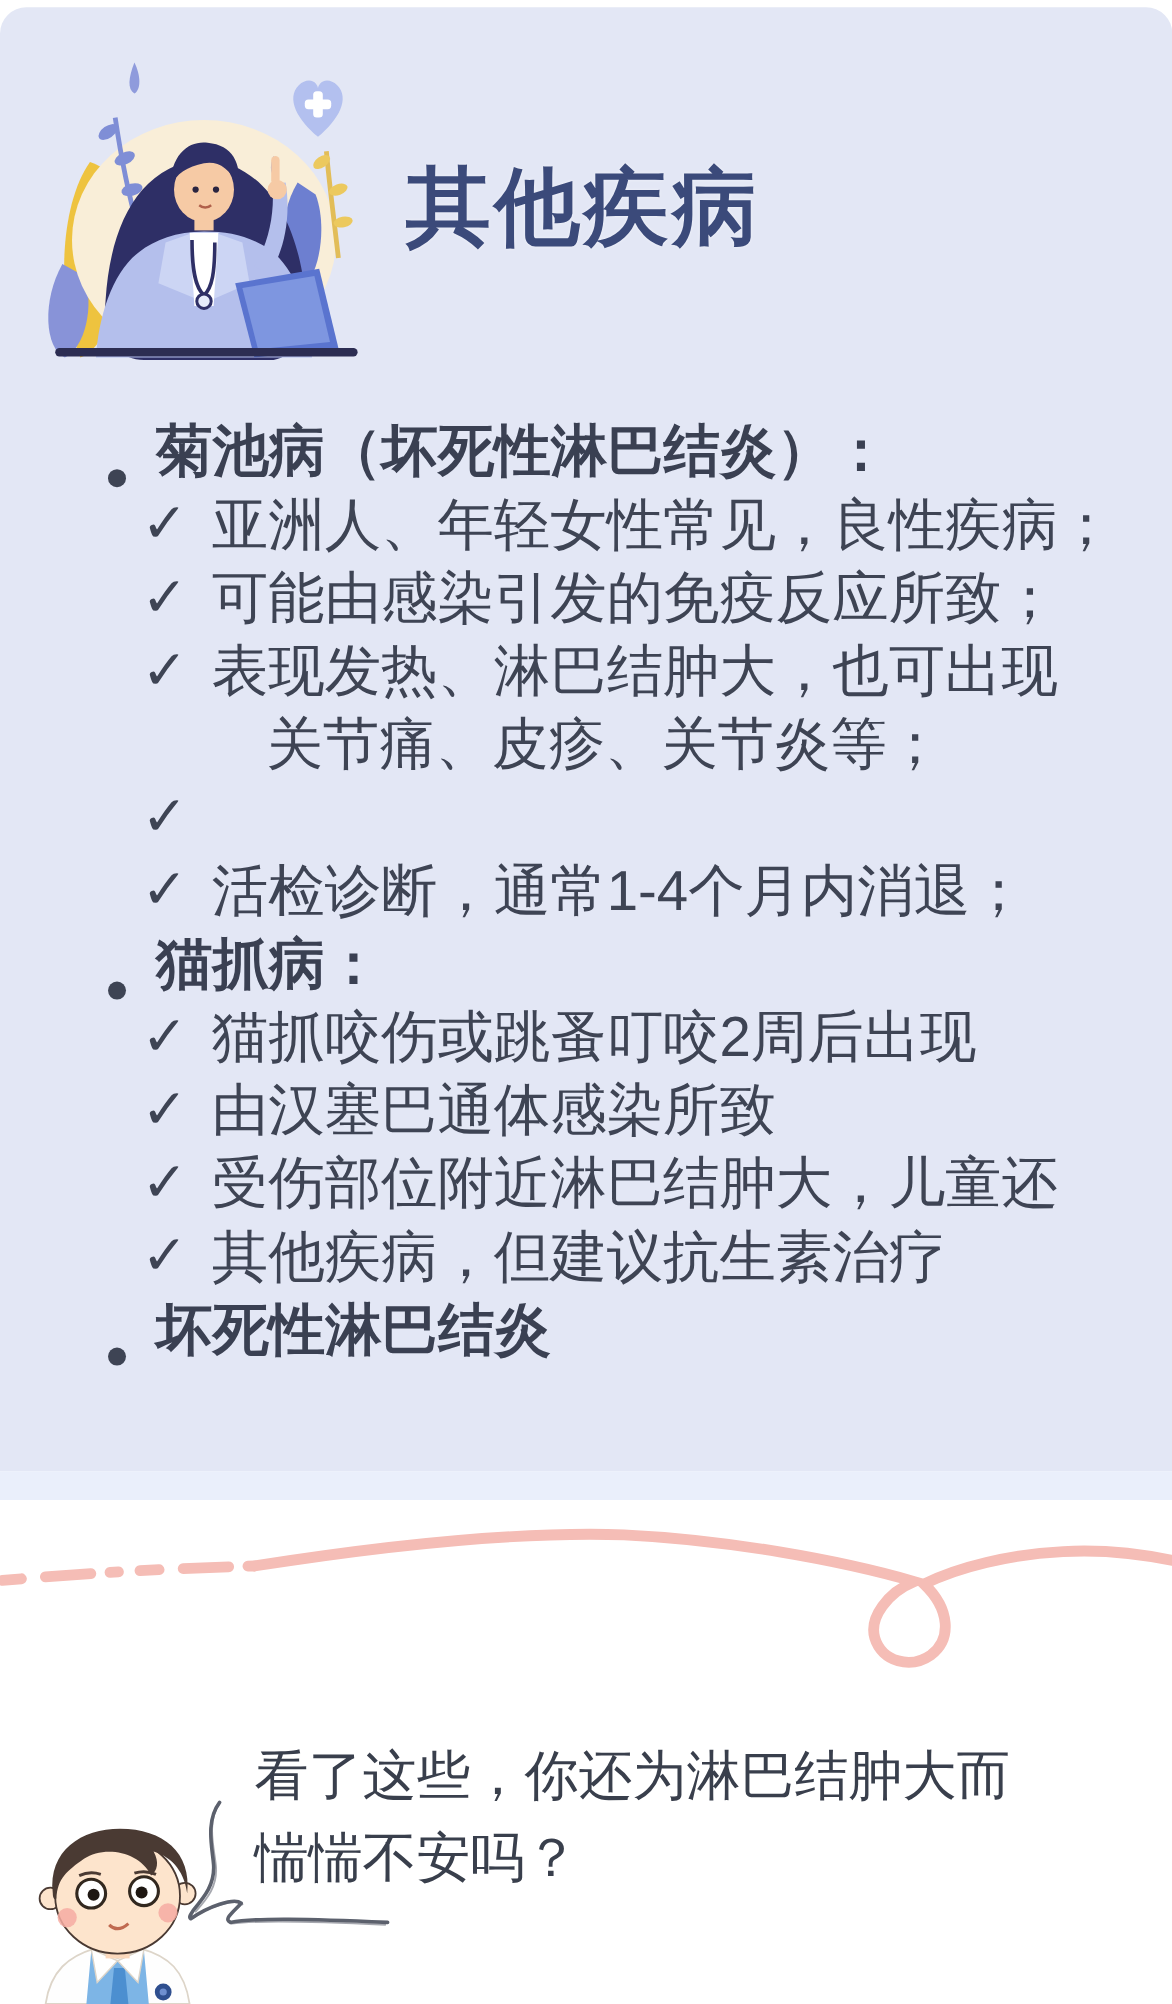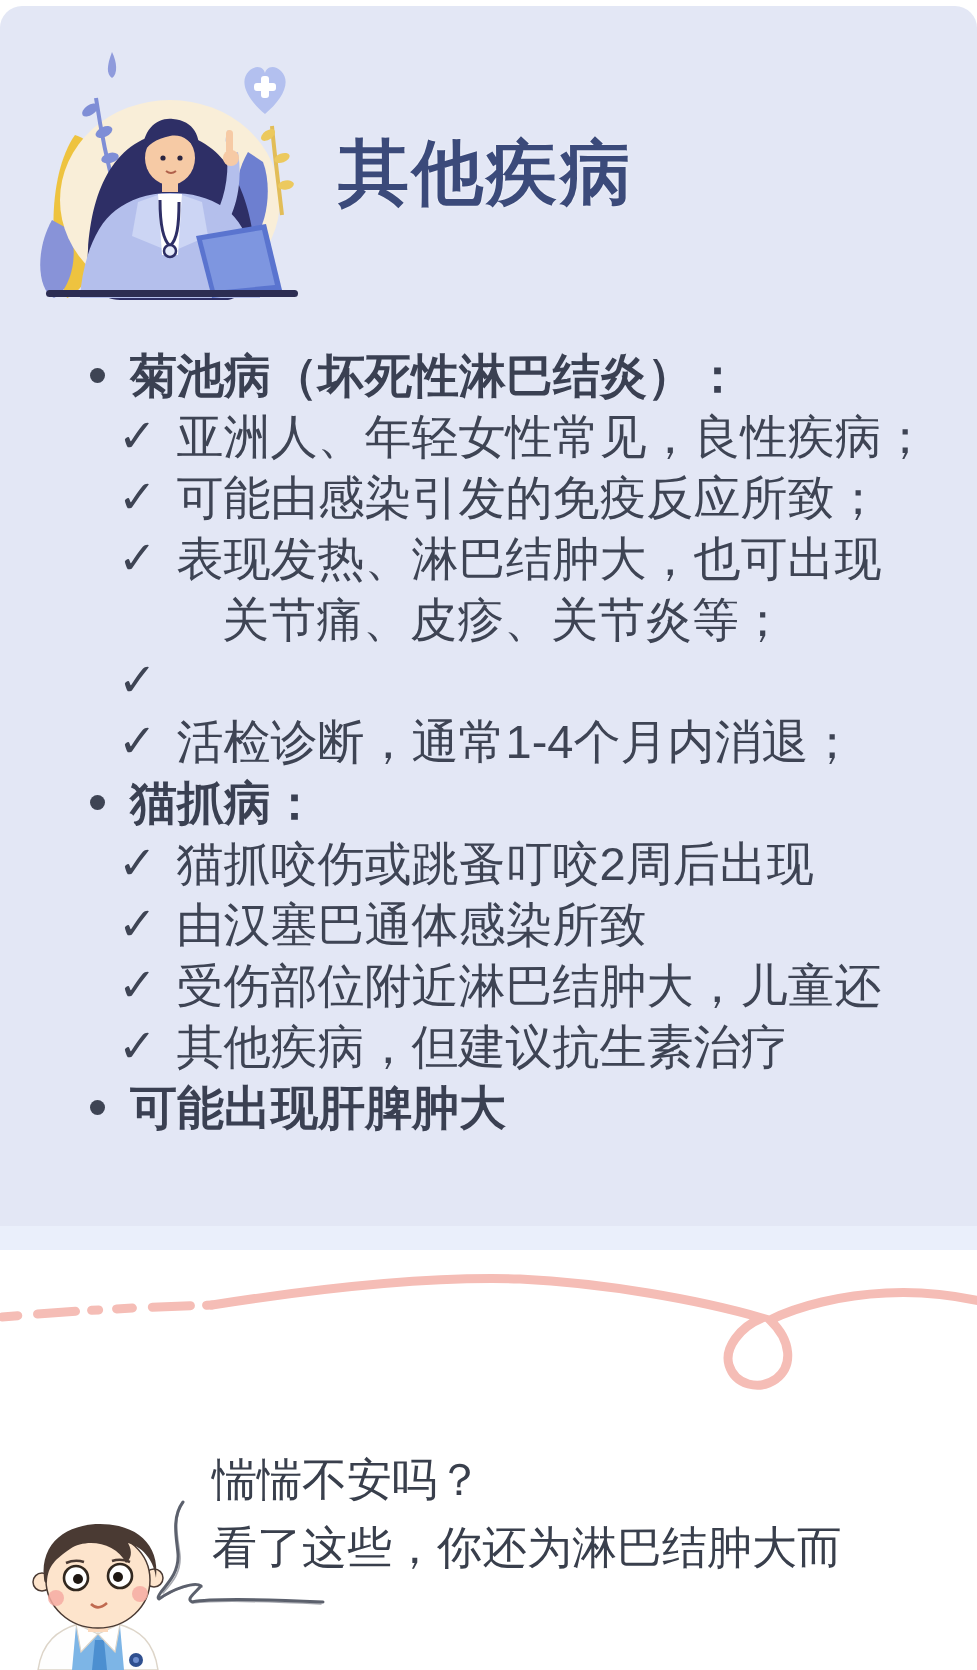--- a/index.html
+++ b/index.html
@@ -19,21 +19,21 @@
   }
   .hero-illustration{position:absolute;left:20px;top:40px;width:300px;height:260px;}
   .page-title{
     position:absolute;left:338px;top:126px;width:560px;
     font-size:71px;font-weight:900;letter-spacing:3px;color:#3b4a7a;
     text-shadow:0 0 3px rgba(255,255,255,.55);
     white-space:nowrap;
   }
   
   .disease-list{position:absolute;left:0;top:345px;width:977px;}
-  .row{height:61px;line-height:61px;font-size:47px;color:#3e4454;white-space:nowrap;display:flex;align-items:center;}
+  .row{height:61px;line-height:61px;font-size:47px;color:#3e4454;white-space:nowrap;display:flex;align-items:flex-end;}
   .row .txt{font-weight:500;}
   .row.bullet .txt{font-weight:700;color:#3a4052;}
   .marker-dot{
     width:15px;height:15px;border-radius:50%;background:#3e4454;
     margin-left:90px;margin-right:25px;flex:0 0 auto;
   }
   .marker-check{
     margin-left:118px;margin-right:20px;flex:0 0 auto;
     font-size:46px;font-weight:600;color:#3e4454;line-height:61px;
   }
@@ -151,35 +151,35 @@
     <div class="row check">
       <span class="marker-check">✓</span>
       <span class="txt">受伤部位附近淋巴结肿大，儿童还</span>
     </div>
     <div class="row check">
       <span class="marker-check">✓</span>
       <span class="txt">其他疾病，但建议抗生素治疗</span>
     </div>
     <div class="row bullet">
       <span class="marker-dot"></span>
-      <span class="txt">可能出现肝脾肿大</span>
+      <span class="txt">坏死性淋巴结炎</span>
     </div>
   </div>
 
 <svg class="squiggle" viewBox="0 0 977 160">
   <path d="M2,62 C70,56 140,52 212,50" stroke="#f5bdb6" stroke-width="9" fill="none" stroke-linecap="round" stroke-dasharray="16 20 38 16 7 18"></path>
   <path d="M212,50 C320,33 430,21 520,24 C605,28 700,45 762,63
            C740,72 724,93 729,110 C735,130 759,136 776,124
            C793,111 792,86 770,65
            C798,51 842,40 886,38 C922,36 952,40 980,46" stroke="#f5bdb6" stroke-width="9" fill="none" stroke-linecap="round"></path>
 </svg>
 
 <div class="speech-text">
+  <div>看了这些，你还为淋巴结肿大而</div>
   <div>惴惴不安吗？</div>
-  <div>看了这些，你还为淋巴结肿大而</div>
 </div>
 
 <svg class="speech-tail" viewBox="0 0 190 130">
   <path d="M38,14 C26,30 32,52 33,66 C34,82 26,92 16,104 C14,107 12,110 14,111
            C28,101 50,93 56,98 C49,106 41,111 47,114 C68,110 112,111 178,114" stroke="#5c616d" stroke-width="3" fill="none" stroke-linecap="round" stroke-linejoin="round"></path>
   <path d="M37,16 C27,32 34,54 35,68 C36,84 28,94 18,105 M16,110 C30,100 52,94 57,99 M48,115 C70,112 114,113 176,116" stroke="#5c616d" stroke-width="1.6" fill="none" opacity="0.55" stroke-linecap="round"></path>
 </svg>
 
 <svg class="doctor-illustration" viewBox="0 0 160 152">
 

